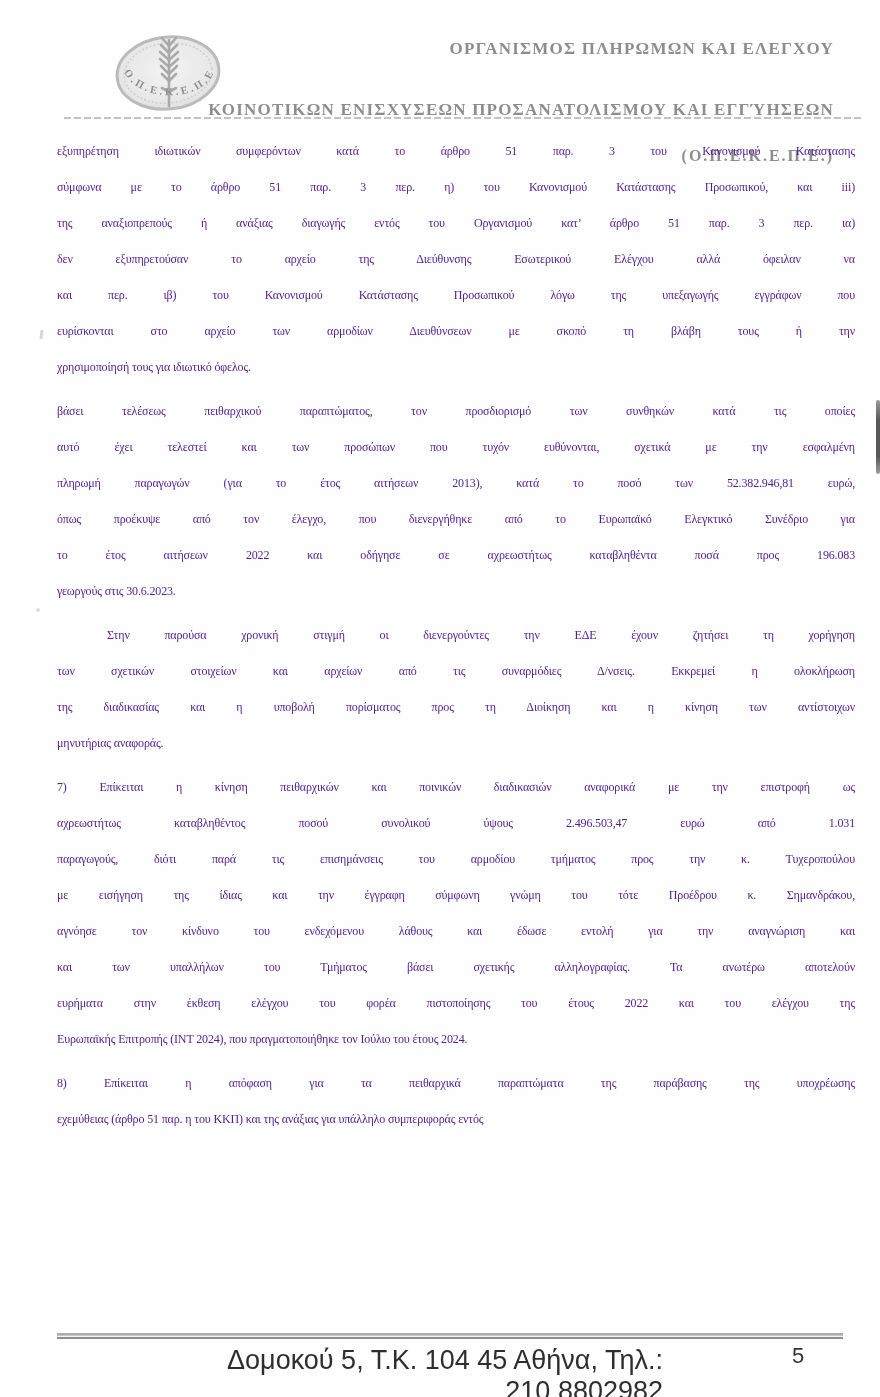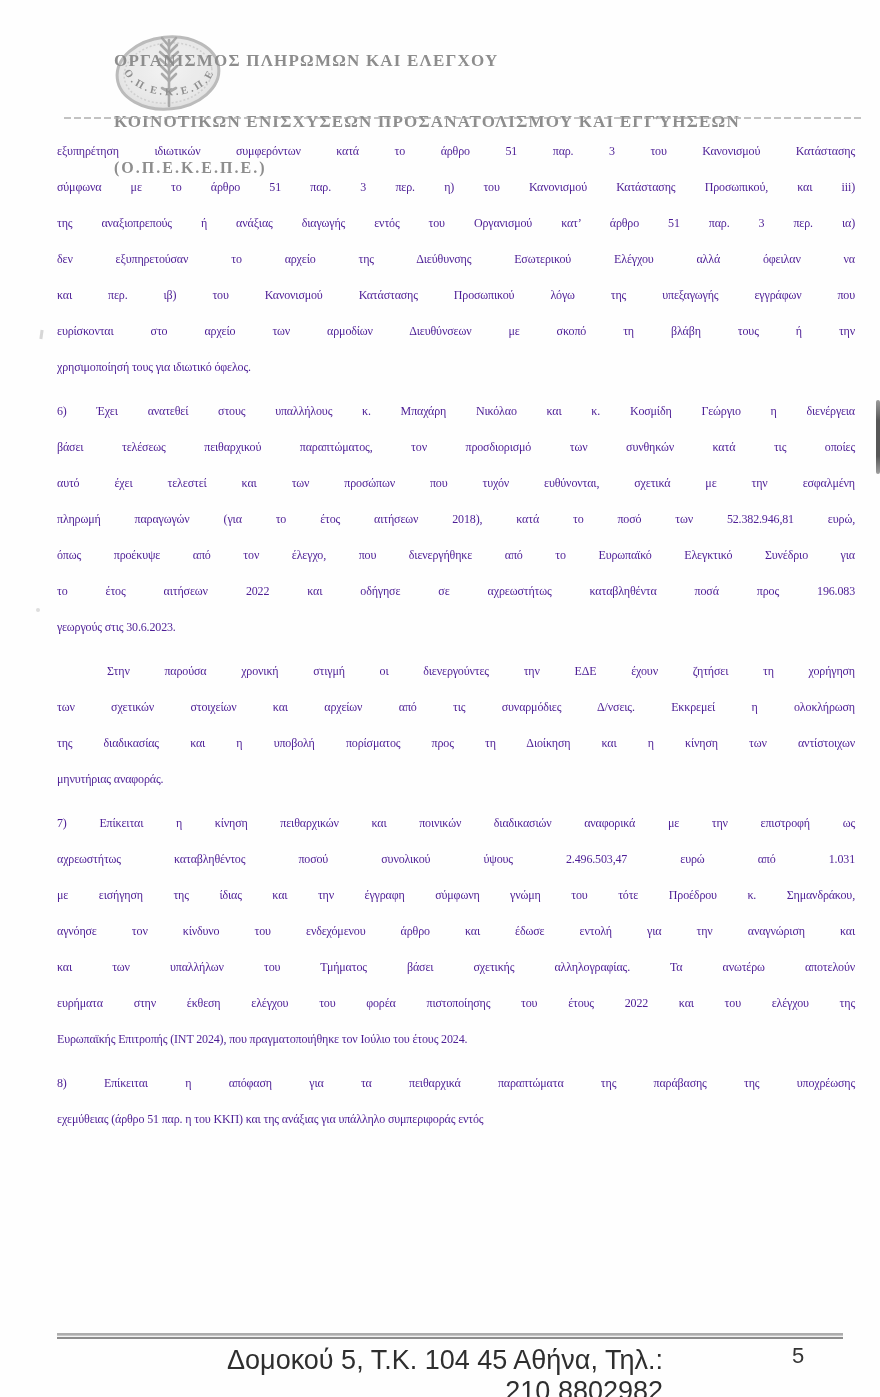--- a/index.html
+++ b/index.html
@@ -7,22 +7,22 @@
     position:relative;
     width:880px;height:1397px;
     background:#fefefe;
     overflow:hidden;
     font-family:"Liberation Serif", serif;
   }
 
   
   .logo{position:absolute;left:103px;top:26px;width:130px;height:96px;}
   .header-text{
-    position:absolute;left:114px;top:48px;width:720px;
-    text-align:left;color:#8d8d8d;
+    position:absolute;left:114px;top:36px;width:720px;
+    text-align:right;color:#8d8d8d;
     font-family:"Liberation Serif", serif;
     font-weight:700;letter-spacing:1.2px;
   }
   .org1{font-size:17px;line-height:26px;}
   .org2{font-size:17px;line-height:26px;margin-top:35px;}
   .org3{font-size:16px;line-height:25px;letter-spacing:2px;margin-top:20px;}
   .header-rule{
     position:absolute;left:64px;top:117px;width:800px;height:2px;
     background-image:repeating-linear-gradient(90deg,#a9a9a9 0 7px,rgba(169,169,169,0) 7px 10px);
     opacity:.7;
@@ -119,39 +119,39 @@
       <div class="para">
         <div class="line">εξυπηρέτηση ιδιωτικών συμφερόντων κατά το άρθρο 51 παρ. 3 του Κανονισμού Κατάστασης</div>
         <div class="line">σύμφωνα με το άρθρο 51 παρ. 3 περ. η) του Κανονισμού Κατάστασης Προσωπικού, και iii)</div>
         <div class="line">της αναξιοπρεπούς ή ανάξιας διαγωγής εντός του Οργανισμού κατ’ άρθρο 51 παρ. 3 περ. ια)</div>
         <div class="line">δεν εξυπηρετούσαν το αρχείο της Διεύθυνσης Εσωτερικού Ελέγχου αλλά όφειλαν να</div>
         <div class="line">και περ. ιβ) του Κανονισμού Κατάστασης Προσωπικού λόγω της υπεξαγωγής εγγράφων που</div>
         <div class="line">ευρίσκονται στο αρχείο των αρμοδίων Διευθύνσεων με σκοπό τη βλάβη τους ή την</div>
         <div class="line last">χρησιμοποίησή τους για ιδιωτικό όφελος.</div>
       </div>
       <div class="para">
-        <div class="line">6) Έχει ανατεθεί στους υπαλλήλους κ. Μπαχάρη Νικόλαο και κ. Κοσμίδη Γεώργιο η διενέργεια</div>
         <div class="line">βάσει τελέσεως πειθαρχικού παραπτώματος, τον προσδιορισμό των συνθηκών κατά τις οποίες</div>
         <div class="line">αυτό έχει τελεστεί και των προσώπων που τυχόν ευθύνονται, σχετικά με την εσφαλμένη</div>
-        <div class="line">πληρωμή παραγωγών (για το έτος αιτήσεων 2018), κατά το ποσό των 52.382.946,81 ευρώ,</div>
+        <div class="line">πληρωμή παραγωγών (για το έτος αιτήσεων 2013), κατά το ποσό των 52.382.946,81 ευρώ,</div>
         <div class="line">όπως προέκυψε από τον έλεγχο, που διενεργήθηκε από το Ευρωπαϊκό Ελεγκτικό Συνέδριο για</div>
         <div class="line">το έτος αιτήσεων 2022 και οδήγησε σε αχρεωστήτως καταβληθέντα ποσά προς 196.083</div>
         <div class="line last">γεωργούς στις 30.6.2023.</div>
       </div>
       <div class="para">
         <div class="line indent">Στην παρούσα χρονική στιγμή οι διενεργούντες την ΕΔΕ έχουν ζητήσει τη χορήγηση</div>
         <div class="line">των σχετικών στοιχείων και αρχείων από τις συναρμόδιες Δ/νσεις. Εκκρεμεί η ολοκλήρωση</div>
         <div class="line">της διαδικασίας και η υποβολή πορίσματος προς τη Διοίκηση και η κίνηση των αντίστοιχων</div>
         <div class="line last">μηνυτήριας αναφοράς.</div>
       </div>
       <div class="para">
         <div class="line">7) Επίκειται η κίνηση πειθαρχικών και ποινικών διαδικασιών αναφορικά με την επιστροφή ως</div>
         <div class="line">αχρεωστήτως καταβληθέντος ποσού συνολικού ύψους 2.496.503,47 ευρώ από 1.031</div>
+        <div class="line">παραγωγούς, διότι παρά τις επισημάνσεις του αρμοδίου τμήματος προς την κ. Τυχεροπούλου</div>
         <div class="line">με εισήγηση της ίδιας και την έγγραφη σύμφωνη γνώμη του τότε Προέδρου κ. Σημανδράκου,</div>
-        <div class="line">αγνόησε τον κίνδυνο του ενδεχόμενου άρθρο και έδωσε εντολή για την αναγνώριση και</div>
+        <div class="line">αγνόησε τον κίνδυνο του ενδεχόμενου λάθους και έδωσε εντολή για την αναγνώριση και</div>
         <div class="line">και των υπαλλήλων του Τμήματος βάσει σχετικής αλληλογραφίας. Τα ανωτέρω αποτελούν</div>
         <div class="line">ευρήματα στην έκθεση ελέγχου του φορέα πιστοποίησης του έτους 2022 και του ελέγχου της</div>
         <div class="line last">Ευρωπαϊκής Επιτροπής (ΙΝΤ 2024), που πραγματοποιήθηκε τον Ιούλιο του έτους 2024.</div>
       </div>
       <div class="para">
         <div class="line">8) Επίκειται η απόφαση για τα πειθαρχικά παραπτώματα της παράβασης της υποχρέωσης</div>
         <div class="line last">εχεμύθειας (άρθρο 51 παρ. η του ΚΚΠ) και της ανάξιας για υπάλληλο συμπεριφοράς εντός</div>
       </div>
     </div>
 

